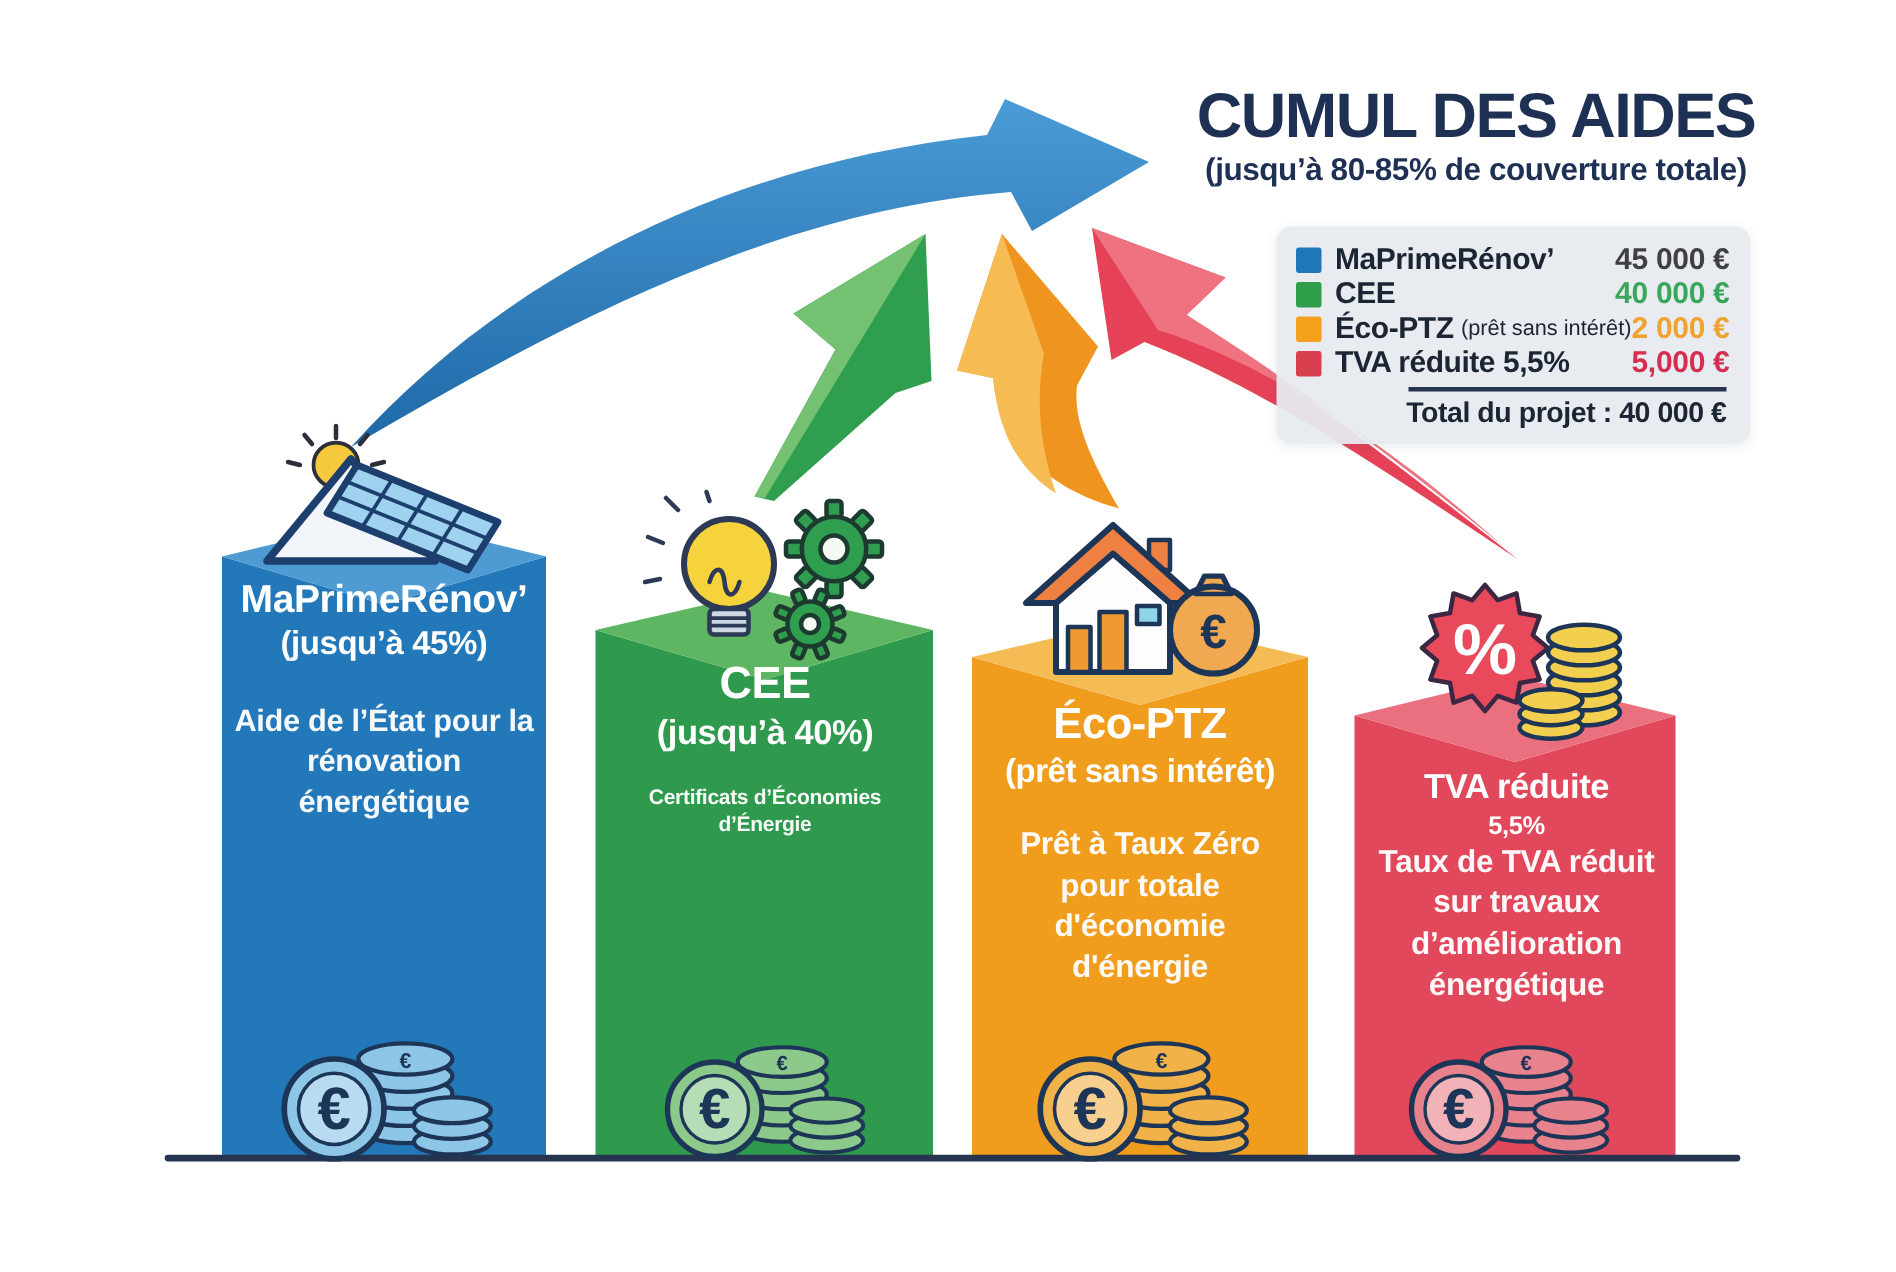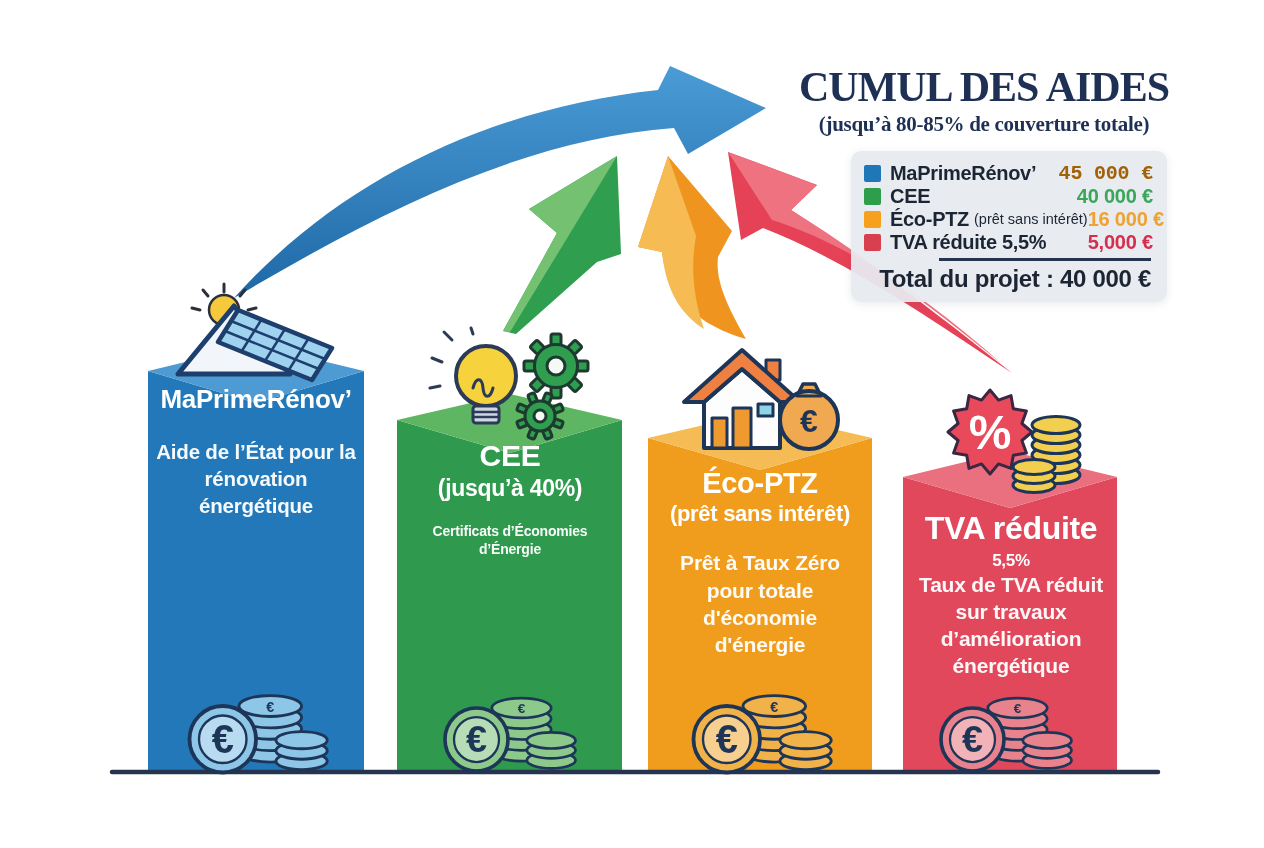--- a/index.html
+++ b/index.html
@@ -1,50 +1,50 @@
 <!DOCTYPE html>
 <html><head>
 <meta charset="utf-8">
 <style>
   html,body{margin:0;padding:0;background:#ffffff;}
   #stage{position:relative;width:1264px;height:848px;overflow:hidden;background:#ffffff;
          font-family:"Liberation Sans","DejaVu Sans",sans-serif;}
   #bg-art{position:absolute;left:0;top:0;z-index:1;}
   
-  .title-wrap{position:absolute;left:758px;top:66px;width:452px;text-align:center;z-index:6;color:#1e3054;font-family:Liberation Serif, serif;}
+  .title-wrap{position:absolute;left:758px;top:56px;width:452px;text-align:center;z-index:6;color:#1e3054;}
   .title-main{font-size:42px;font-weight:700;letter-spacing:-1px;line-height:1.0;}
   .title-sub{font-size:21px;font-weight:700;margin-top:4px;letter-spacing:-0.3px;}
   
   .legend{position:absolute;left:851px;top:151px;width:316px;z-index:6;
           background:rgba(231,234,239,0.94);border-radius:10px;
           box-shadow:0 2px 8px rgba(40,60,90,0.10);padding:11px 14px 9px 13px;box-sizing:border-box;}
   .lg-row{display:flex;align-items:center;height:22px;margin:0 0 1px 0;}
   .lg-swatch{width:17px;height:17px;border-radius:2px;flex:0 0 17px;margin-right:9px;}
   .lg-label{font-size:20px;font-weight:700;color:#1c2533;white-space:nowrap;letter-spacing:-0.3px;}
   .lg-note{font-size:14.5px;font-weight:400;color:#1c2533;margin-left:5px;white-space:nowrap;}
   .lg-value{margin-left:auto;font-size:20px;font-weight:700;white-space:nowrap;letter-spacing:-0.2px;}
   .lg-sep{border-top:3px solid #273450;width:212px;margin:5px 2px 4px auto;}
-  .lg-total{font-size:24px;font-weight:700;color:#1c2533;text-align:right;padding-right:2px;letter-spacing:-0.3px;}
+  .lg-total{font-size:19px;font-weight:700;color:#1c2533;text-align:right;padding-right:2px;letter-spacing:-0.3px;}
   
   .col-text{position:absolute;z-index:5;text-align:center;color:#ffffff;}
   .col-title{font-weight:700;line-height:1.05;letter-spacing:-0.3px;}
   .col-subtitle{font-weight:700;margin-top:3px;letter-spacing:-0.3px;}
   .col-desc{font-weight:700;opacity:.96;line-height:1.3;margin:0 auto;letter-spacing:-0.2px;}
   #col-text-0{left:150px;top:386px;width:212px;}
   #col-text-0 .col-title{font-size:26px;}  #col-text-0 .col-subtitle{font-size:22px;}
   #col-text-0 .col-desc{font-size:20.5px;width:202px;margin-top:26px;}
   #col-text-1{left:399px;top:440px;width:222px;}
   #col-text-1 .col-title{font-size:30px;}  #col-text-1 .col-subtitle{font-size:23px;}
   #col-text-1 .col-desc{font-size:14px;width:186px;margin-top:20px;}
   #col-text-1 .col-desc2{font-size:21px;width:175px;margin-top:18px;}
   #col-text-2{left:650px;top:468px;width:220px;}
   #col-text-2 .col-title{font-size:29px;}  #col-text-2 .col-subtitle{font-size:22px;}
   #col-text-2 .col-desc{font-size:21px;width:196px;margin-top:22px;}
   #col-text-3{left:905px;top:512px;width:212px;}
-  #col-text-3 .col-title{font-size:32px;}  #col-text-3 .col-subtitle{font-size:17px;margin-top:5px;}
+  #col-text-3 .col-title{font-size:23px;}  #col-text-3 .col-subtitle{font-size:17px;margin-top:5px;}
   #col-text-3 .col-desc{font-size:21px;width:208px;}
 </style>
 </head>
 <body>
 
 <div id="stage">
 
   <svg id="bg-art" width="1264" height="848" viewBox="0 0 1264 848">
     <defs>
       <linearGradient id="gBlue" x1="0" y1="0" x2="0" y2="1">
@@ -199,47 +199,48 @@
 
   <div class="title-wrap">
     <div class="title-main">CUMUL DES AIDES</div>
     <div class="title-sub">(jusqu’à 80-85% de couverture totale)</div>
   </div>
 
   <div class="legend">
     <div class="lg-row">
       <span class="lg-swatch" style="background: rgb(31, 119, 184);"></span>
       <span class="lg-label">MaPrimeRénov’</span>
-      <span class="lg-value" style="color: #a16207; font-family: Liberation Mono, monospace;">45 000 €</span>
+      <span class="lg-value" style="color: #404040;">45 000 €</span>
     </div>
     <div class="lg-row">
       <span class="lg-swatch" style="background: rgb(46, 158, 74);"></span>
       <span class="lg-label">CEE</span>
       <span class="lg-value" style="color: rgb(58, 166, 90);">40 000 €</span>
     </div>
     <div class="lg-row">
       <span class="lg-swatch" style="background: rgb(245, 161, 29);"></span>
       <span class="lg-label">Éco-PTZ</span>
       <span class="lg-note">(prêt sans intérêt)</span>
-      <span class="lg-value" style="color: rgb(240, 162, 49);">16 000 €</span>
+      <span class="lg-value" style="color: rgb(240, 162, 49);">2 000 €</span>
     </div>
     <div class="lg-row">
       <span class="lg-swatch" style="background: rgb(216, 64, 79);"></span>
       <span class="lg-label">TVA réduite 5,5%</span>
       <span class="lg-value" style="color: rgb(214, 46, 78);">5,000 €</span>
     </div>
     <div class="lg-sep"></div>
     <div class="lg-total">
       <span>Total du projet :</span>
       <span>40 000 €</span>
     </div>
   </div>
 
   <div class="col-text" id="col-text-0">
     <div class="col-title">MaPrimeRénov’</div>
+    <div class="col-subtitle">(jusqu’à 45%)</div>
     <p class="col-desc">Aide de l’État pour la rénovation énergétique</p>
   </div>
   <div class="col-text" id="col-text-1">
     <div class="col-title">CEE</div>
     <div class="col-subtitle">(jusqu’à 40%)</div>
     <p class="col-desc">Certificats d’Économies d’Énergie</p>
   </div>
   <div class="col-text" id="col-text-2">
     <div class="col-title">Éco-PTZ</div>
     <div class="col-subtitle">(prêt sans intérêt)</div>

